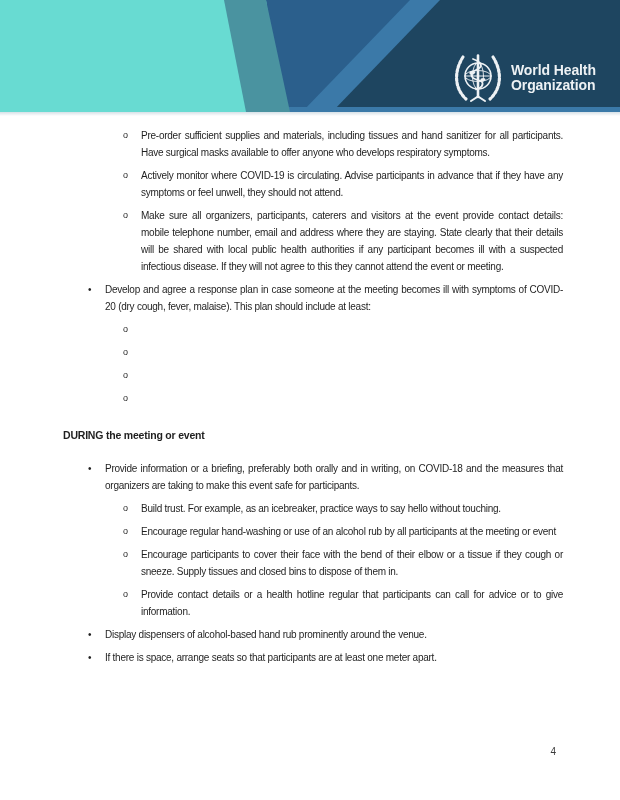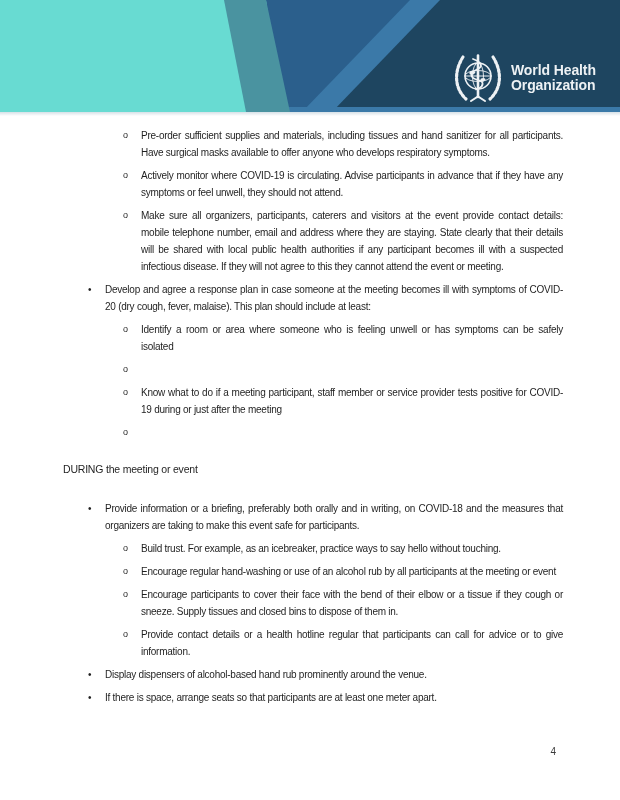--- a/index.html
+++ b/index.html
@@ -23,21 +23,21 @@
   .who-text{font-size:14px;font-weight:600;line-height:15px;letter-spacing:-0.1px;white-space:nowrap;}
   
   .content{padding:15px 57px 0 63px;}
   .li{display:flex;margin-bottom:6px;line-height:17px;font-size:10px;letter-spacing:-0.25px;}
   .l1{padding-left:25px;}
   .l1 .mk{flex:0 0 17px;font-size:10px;}
   .l2{padding-left:60px;}
   .l2 .mk{flex:0 0 18px;font-size:9px;}
   .mk{user-select:none;}
   .tx{flex:1;text-align:justify;}
-  .sec{font-size:10.5px;font-weight:normal;line-height:17px;margin:20px 0 22px 0;letter-spacing:-0.2px;}
+  .sec{font-size:10.5px;font-weight:bold;line-height:17px;margin:20px 0 16px 0;letter-spacing:-0.2px;}
   .pagenum{position:absolute;top:746px;right:64px;font-size:10px;color:#3a3a3a;}
 </style>
 </head>
 <body>
 
 <div class="page">
 
   <div class="hdr">
     <div class="layer" style="background: rgb(104, 219, 210);"></div>
     <div class="layer blue-wedge" style="background: rgb(43, 95, 140);"></div>
@@ -87,28 +87,26 @@
     <div class="li l2">
       <span class="mk">o</span>
       <span class="tx">Make sure all organizers, participants, caterers and visitors at the event provide contact details: mobile telephone number, email and address where they are staying. State clearly that their details will be shared with local public health authorities if any participant becomes ill with a suspected infectious disease. If they will not agree to this they cannot attend the event or meeting.</span>
     </div>
     <div class="li l1">
       <span class="mk">•</span>
       <span class="tx">Develop and agree a response plan in case someone at the meeting becomes ill with symptoms of COVID-20 (dry cough, fever, malaise). This plan should include at least:</span>
     </div>
     <div class="li l2">
       <span class="mk">o</span>
-      <span class="tx">Identify a room or area where someone who is feeling unwell or has symptoms can be safely isolated</span>
     </div>
     <div class="li l2">
       <span class="mk">o</span>
     </div>
     <div class="li l2">
       <span class="mk">o</span>
-      <span class="tx">Know what to do if a meeting participant, staff member or service provider tests positive for COVID-19 during or just after the meeting</span>
     </div>
     <div class="li l2">
       <span class="mk">o</span>
     </div>
 
     <div class="sec">DURING the meeting or event</div>
 
     <div class="li l1">
       <span class="mk">•</span>
       <span class="tx">Provide information or a briefing, preferably both orally and in writing, on COVID-18 and the measures that organizers are taking to make this event safe for participants.</span>

